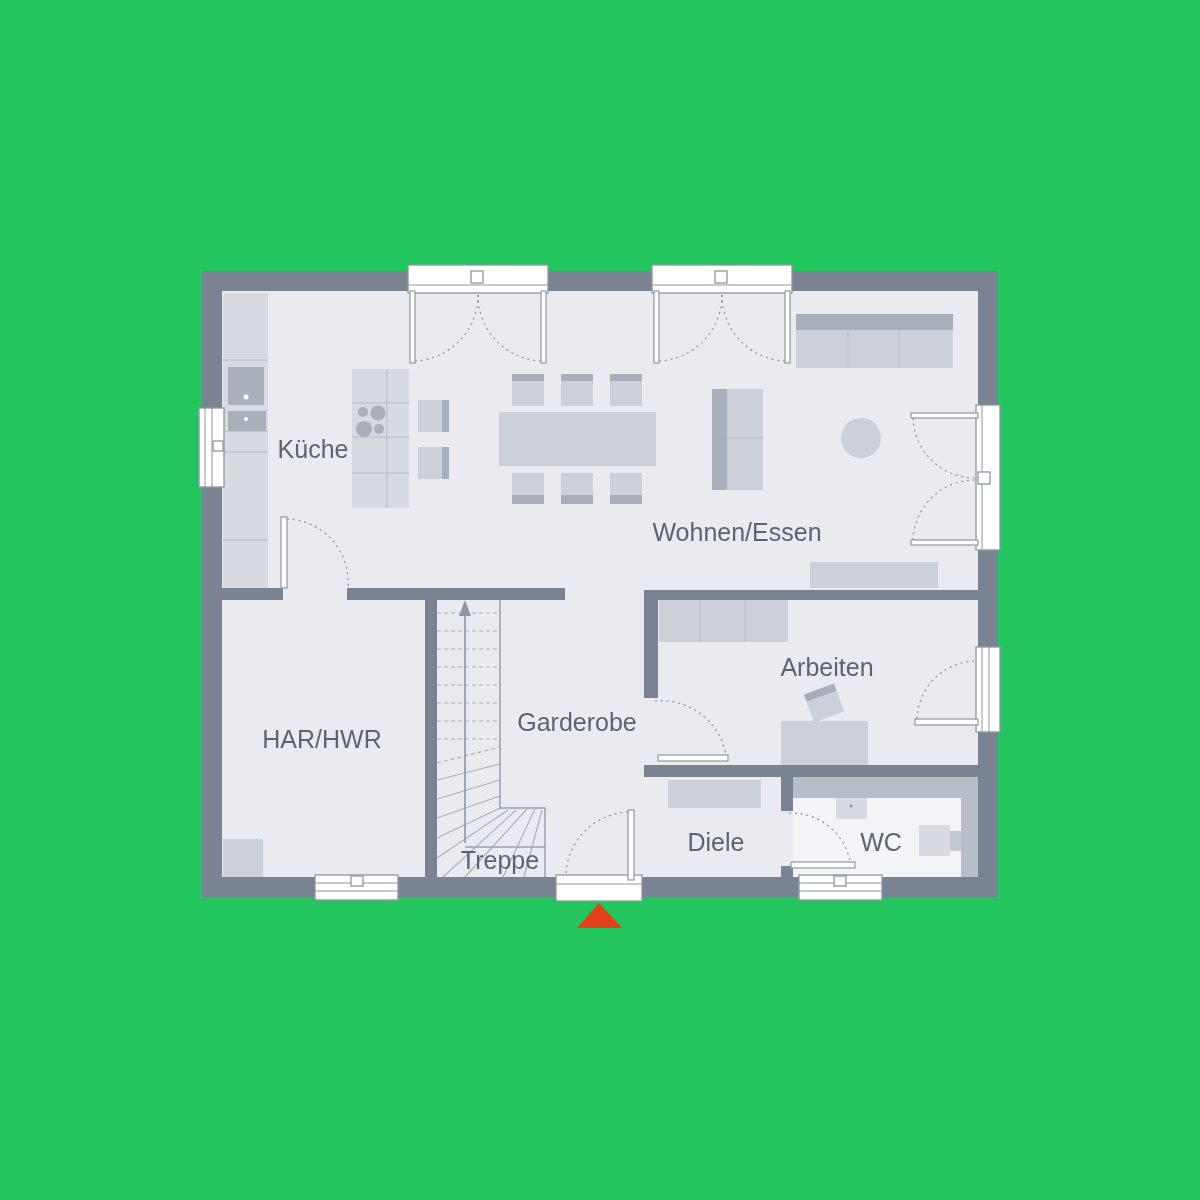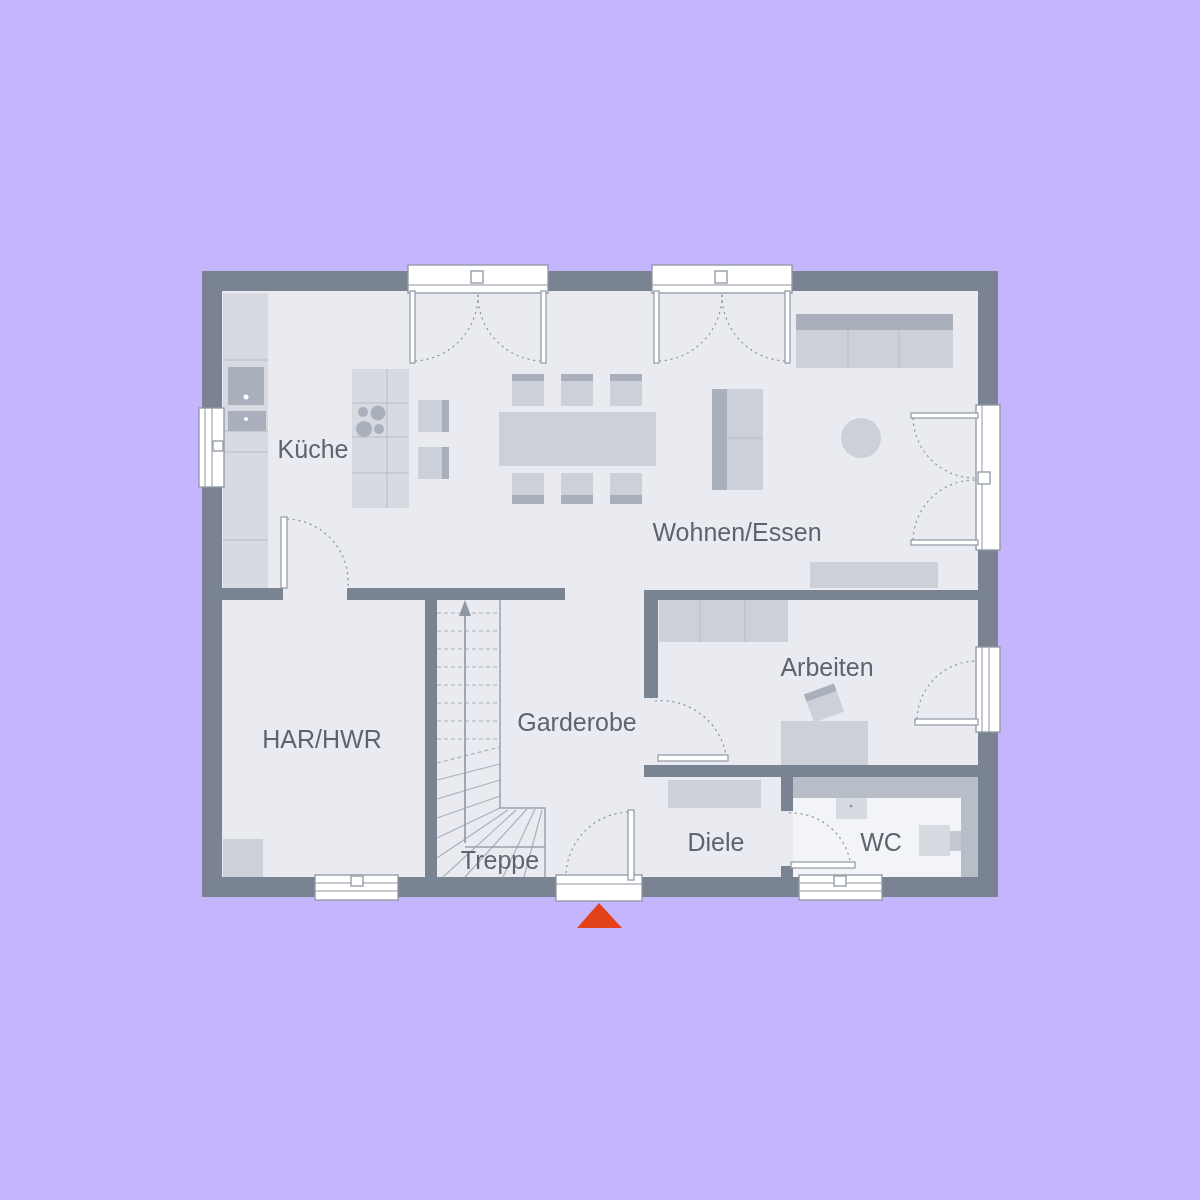--- a/index.html
+++ b/index.html
@@ -1,16 +1,16 @@
 <!DOCTYPE html>
 <html><head>
 <meta charset="utf-8">
 <style>
   html,body{margin:0;padding:0;background:#ffffff;}
-  .page{width:1200px;height:1200px;background:#c4b5fd;position:relative;overflow:hidden;}
+  .page{width:1200px;height:1200px;background:#22c55e;position:relative;overflow:hidden;}
   svg{display:block;}
   .wall{fill:#7a8391;}
   .floor{fill:#e9ebf0;}
   .wcband{fill:#b8bec8;}
   .wcfloor{fill:#f3f4f7;}
   .furn{fill:#ccd0d8;}
   .furnL{fill:#d7dae0;}
   .furnD{fill:#a9b0bb;}
   .midG{fill:#c3c8d1;}
   .divline{stroke:#b6bcc6;stroke-width:1;}

